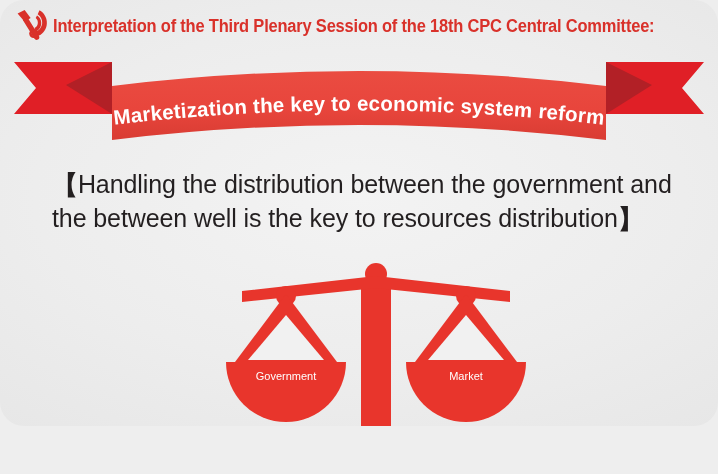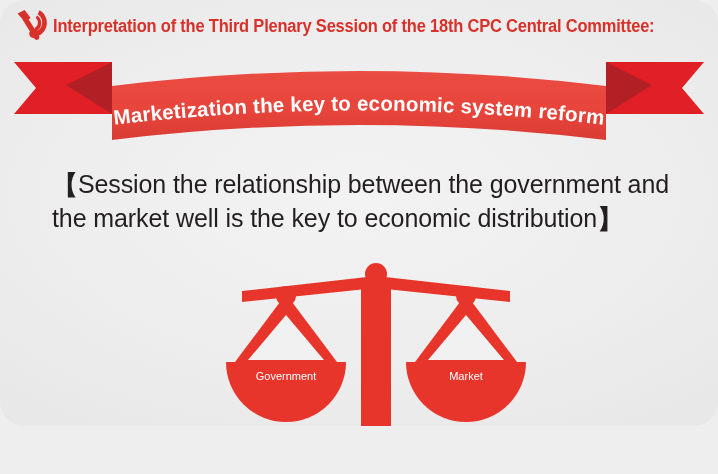--- a/index.html
+++ b/index.html
@@ -159,22 +159,22 @@
 
       <text class="banner-text">
         <textPath href="#bannerTextPath" startOffset="50%" text-anchor="middle">
           <tspan>Marketization the key to economic system reform</tspan>
         </textPath>
       </text>
     </svg>
   </div>
 
   <div class="subtitle">
-    <span class="brk">【</span><span>Session the relationship between the government and</span><br>
-    <span>the market well is the key to economic distribution</span><span class="brk">】</span>
+    <span class="brk">【</span><span>Handling the distribution between the government and</span><br>
+    <span>the between well is the key to resources distribution</span><span class="brk">】</span>
   </div>
 
   <div class="scale-wrap">
     <svg class="scale-svg" width="320" height="216" viewBox="0 0 320 216">
       <g fill="#e8352c">
 
         <g>
           <rect x="122" y="176" width="76" height="20"></rect>
           <rect x="98" y="196" width="124" height="22"></rect>
         </g>

